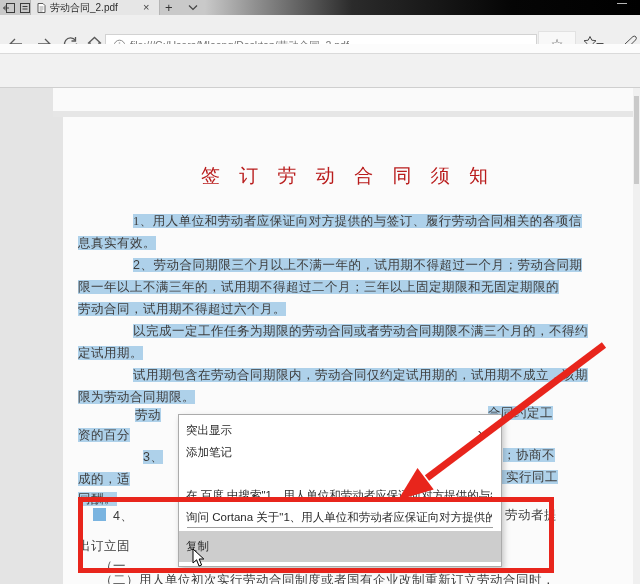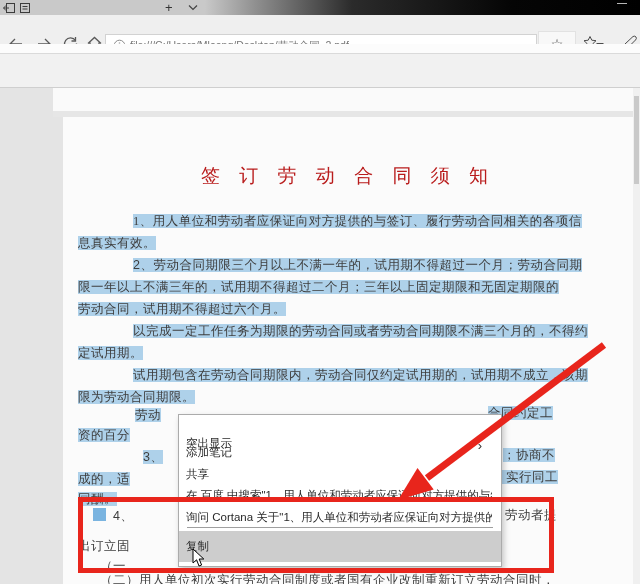--- a/index.html
+++ b/index.html
@@ -62,20 +62,30 @@
           <rect x="3.5" y="1.5" width="8" height="9" fill="none" stroke="#3c3c3c"></rect>
           <path d="M6 6 H0.5 M2.8 3.8 L0.5 6 L2.8 8.2" fill="none" stroke="#3c3c3c"></path>
         </svg>
     </span>
     <span class="abs" style="left:19px;top:2px;">
       <svg width="12" height="12" viewBox="0 0 12 12">
           <rect x="1.5" y="1.5" width="9" height="9" fill="none" stroke="#3c3c3c"></rect>
           <path d="M3.5 4.5 h5 M3.5 7 h5" stroke="#3c3c3c"></path>
         </svg>
     </span>
+    <div class="abs" id="tab">
+      <span class="abs" style="left:5px;top:2px;">
+        <svg width="11" height="12" viewBox="0 0 11 12">
+            <path d="M2 1.5 h5 l2 2 v7 h-7 z" fill="#fff" stroke="#5a5a5a"></path>
+            <path d="M3.5 5 h4 M3.5 7 h4 M3.5 9 h3" stroke="#9a9a9a"></path>
+          </svg>
+      </span>
+      <span class="abs tabtxt" style="left:19px;top:0;">劳动合同_2.pdf</span>
+      <span class="abs tabtxt" style="left:112px;top:0;font-size:11px;color:#444;">×</span>
+    </div>
     <span class="abs tabtxt" style="left:165px;top:0;font-size:13px;color:#333;">+</span>
     <span class="abs" style="left:188px;top:4px;">
       <svg width="10" height="7" viewBox="0 0 10 7">
           <path d="M1 1.5 L5 5.5 L9 1.5" fill="none" stroke="#444" stroke-width="1.2"></path>
         </svg>
     </span>
     <span class="abs" style="left:617px;top:-3px;color:#e8e8e8;font-size:10px;">—</span>
   </div>
 
   <div class="abs" id="addrbar">
@@ -213,26 +223,25 @@
   <div class="line" style="left:499px;top:469px;"><span class="hl" style="padding-left:7px;">实行同工</span></div>
   <div class="line" style="left:78px;top:491px;"><span class="hl">同酬。</span></div>
   <div class="abs" id="bluesq"></div>
   <div class="line" style="left:113px;top:508px;"><span>4、</span></div>
   <div class="line" style="left:505px;top:507px;"><span>劳动者提</span></div>
   <div class="line" style="left:78px;top:538px;"><span>出订立固</span></div>
   <div class="line" style="left:100px;top:558px;"><span>（一</span></div>
   <div class="line" style="left:100px;top:572px;"><span>（二）用人单位初次实行劳动合同制度或者国有企业改制重新订立劳动合同时，</span></div>
 
   <div class="abs" id="menu">
-    <div class="mi" style="top:18px;">
+    <div class="mi" style="top:5px;">
       <span>突出显示</span>
       <span id="subarrow">›</span>
     </div>
     <div class="mi" style="top:27px;"><span>添加笔记</span></div>
-    <div class="mi" style="top:49px;"><span>共享</span></div>
     <div class="mi" style="top:70px;"><span>在 百度 中搜索"1、用人单位和劳动者应保证向对方提供的与签..."</span></div>
     <div class="mi" style="top:92px;"><span>询问 Cortana 关于"1、用人单位和劳动者应保证向对方提供的..."</span></div>
     <div id="menusep"></div>
     <div id="copyrow"></div>
     <div class="mi" style="top:121px;"><span>复制</span></div>
   </div>
 
   <div class="abs" id="redbox"></div>
   <svg class="abs" id="arrowsvg">
     <line x1="604" y1="345" x2="427" y2="478" stroke="#e8251c" stroke-width="7"></line>

